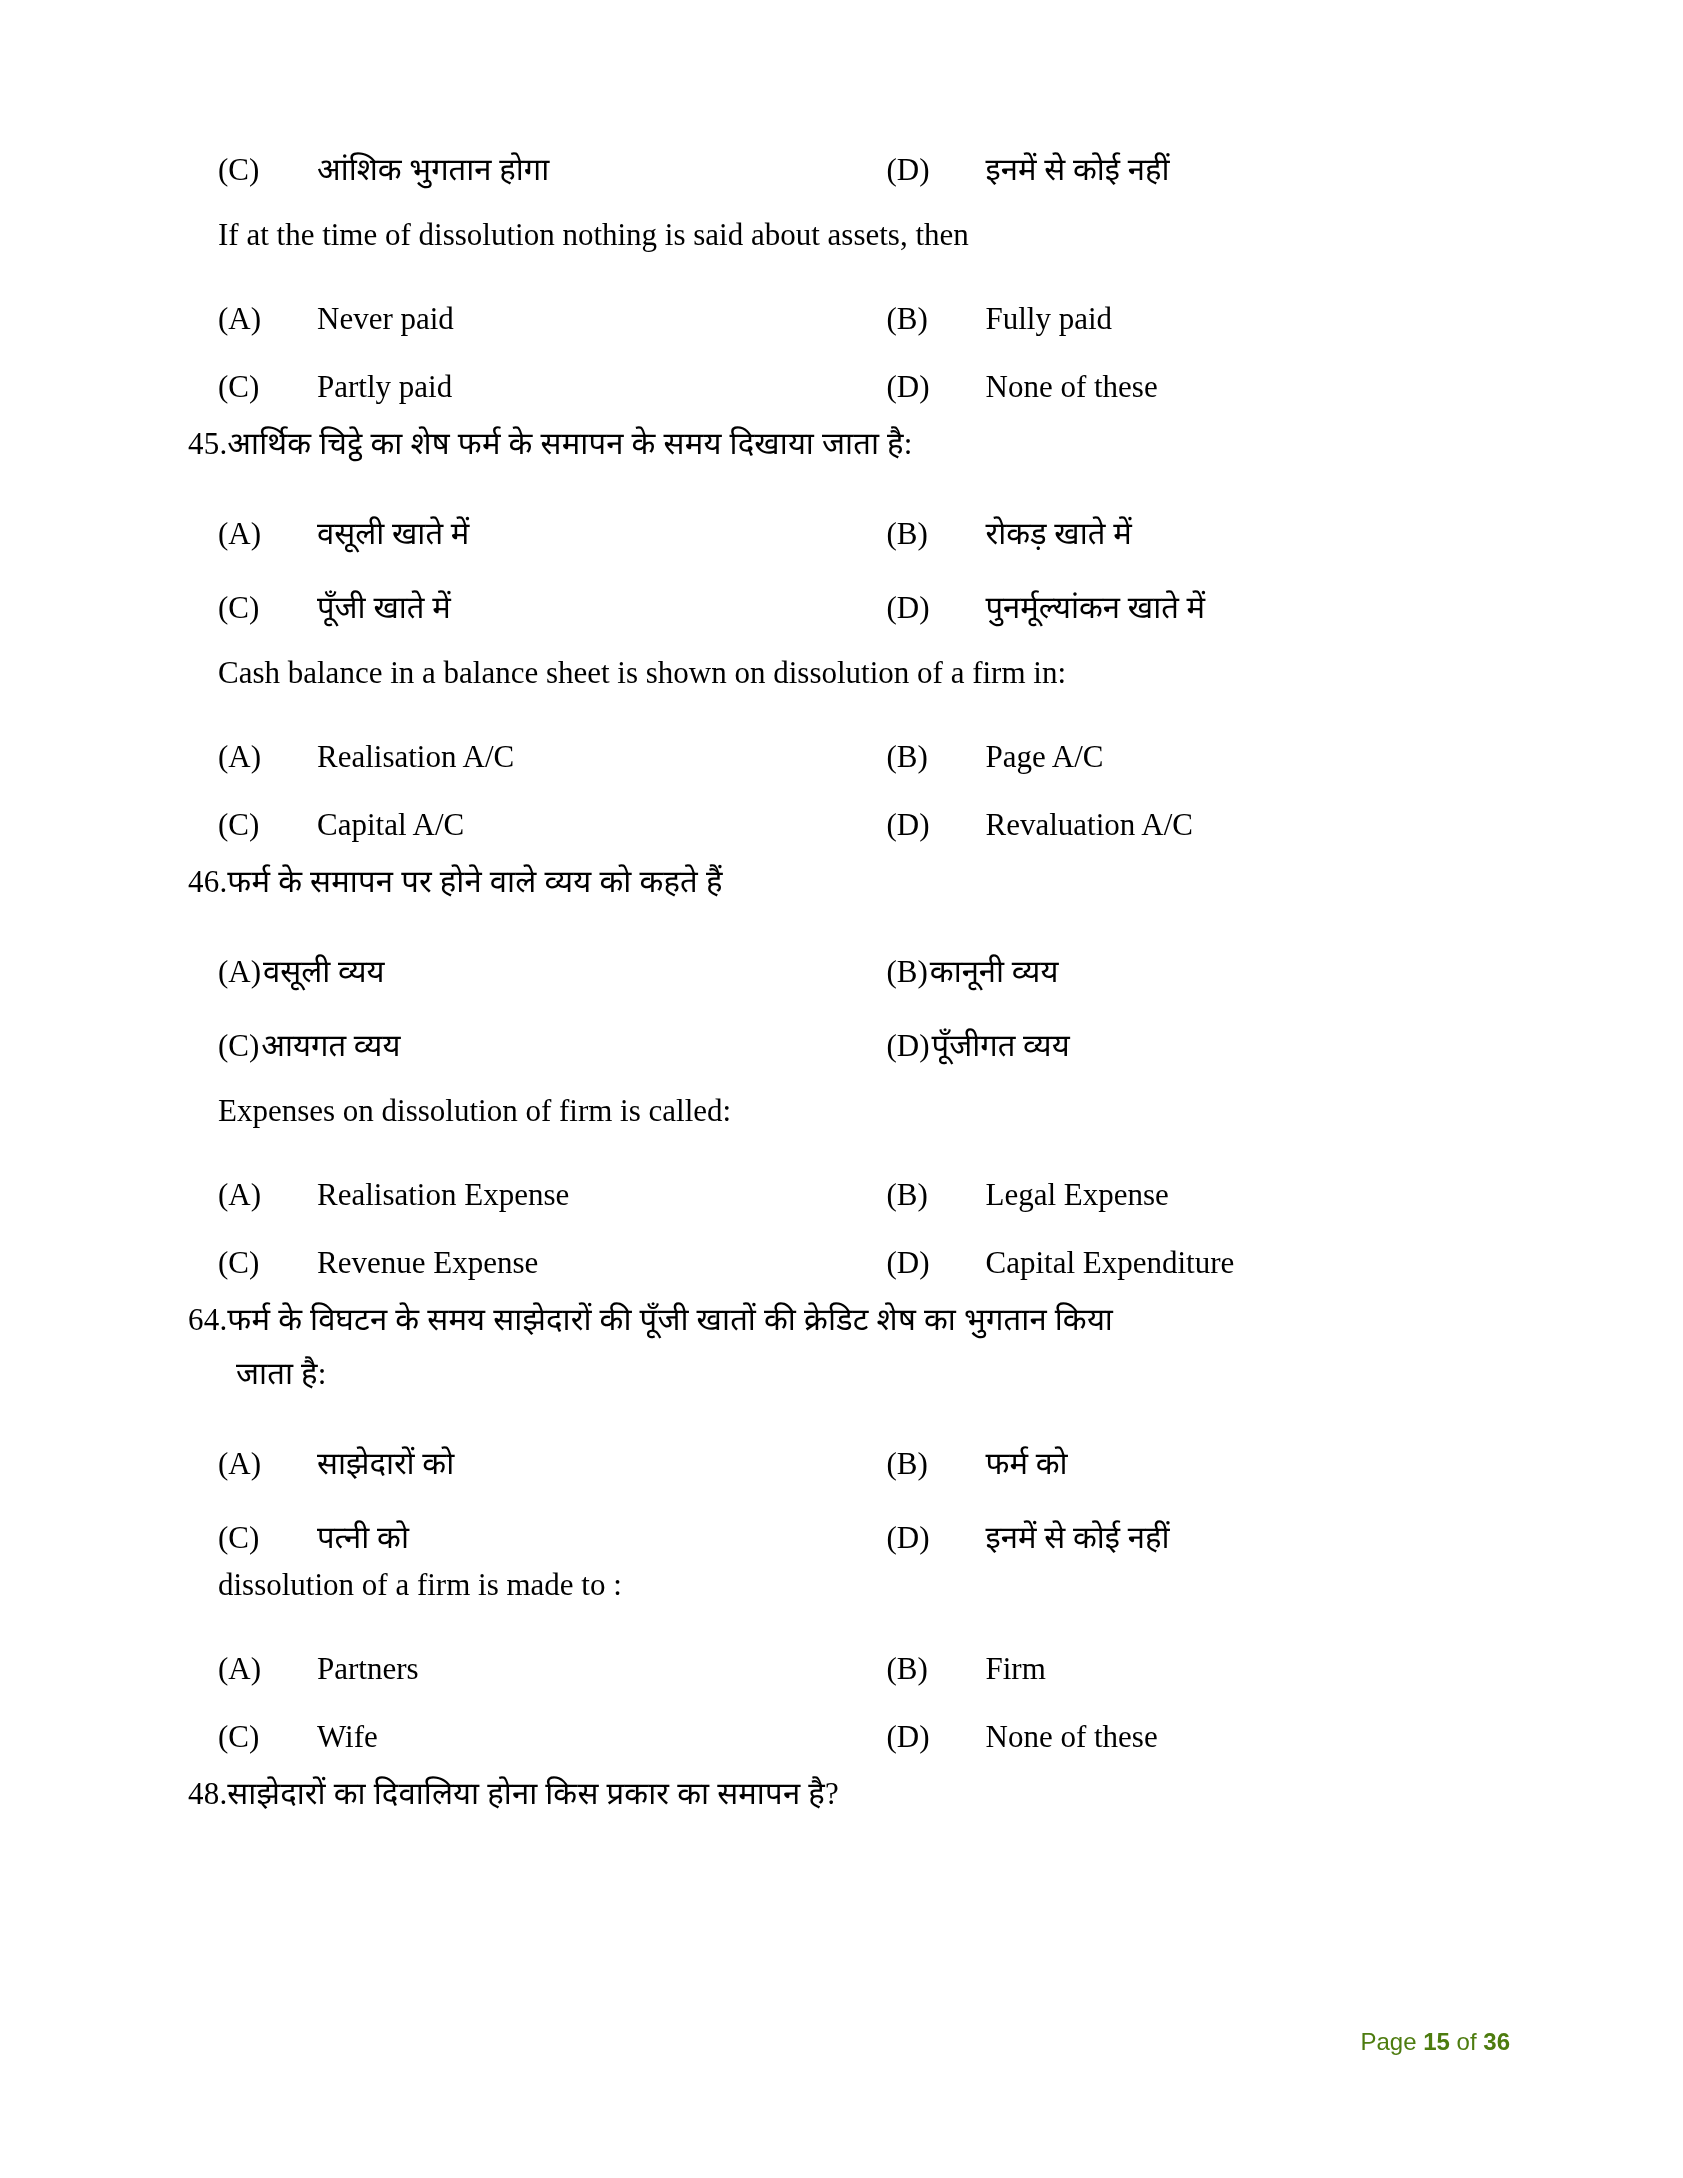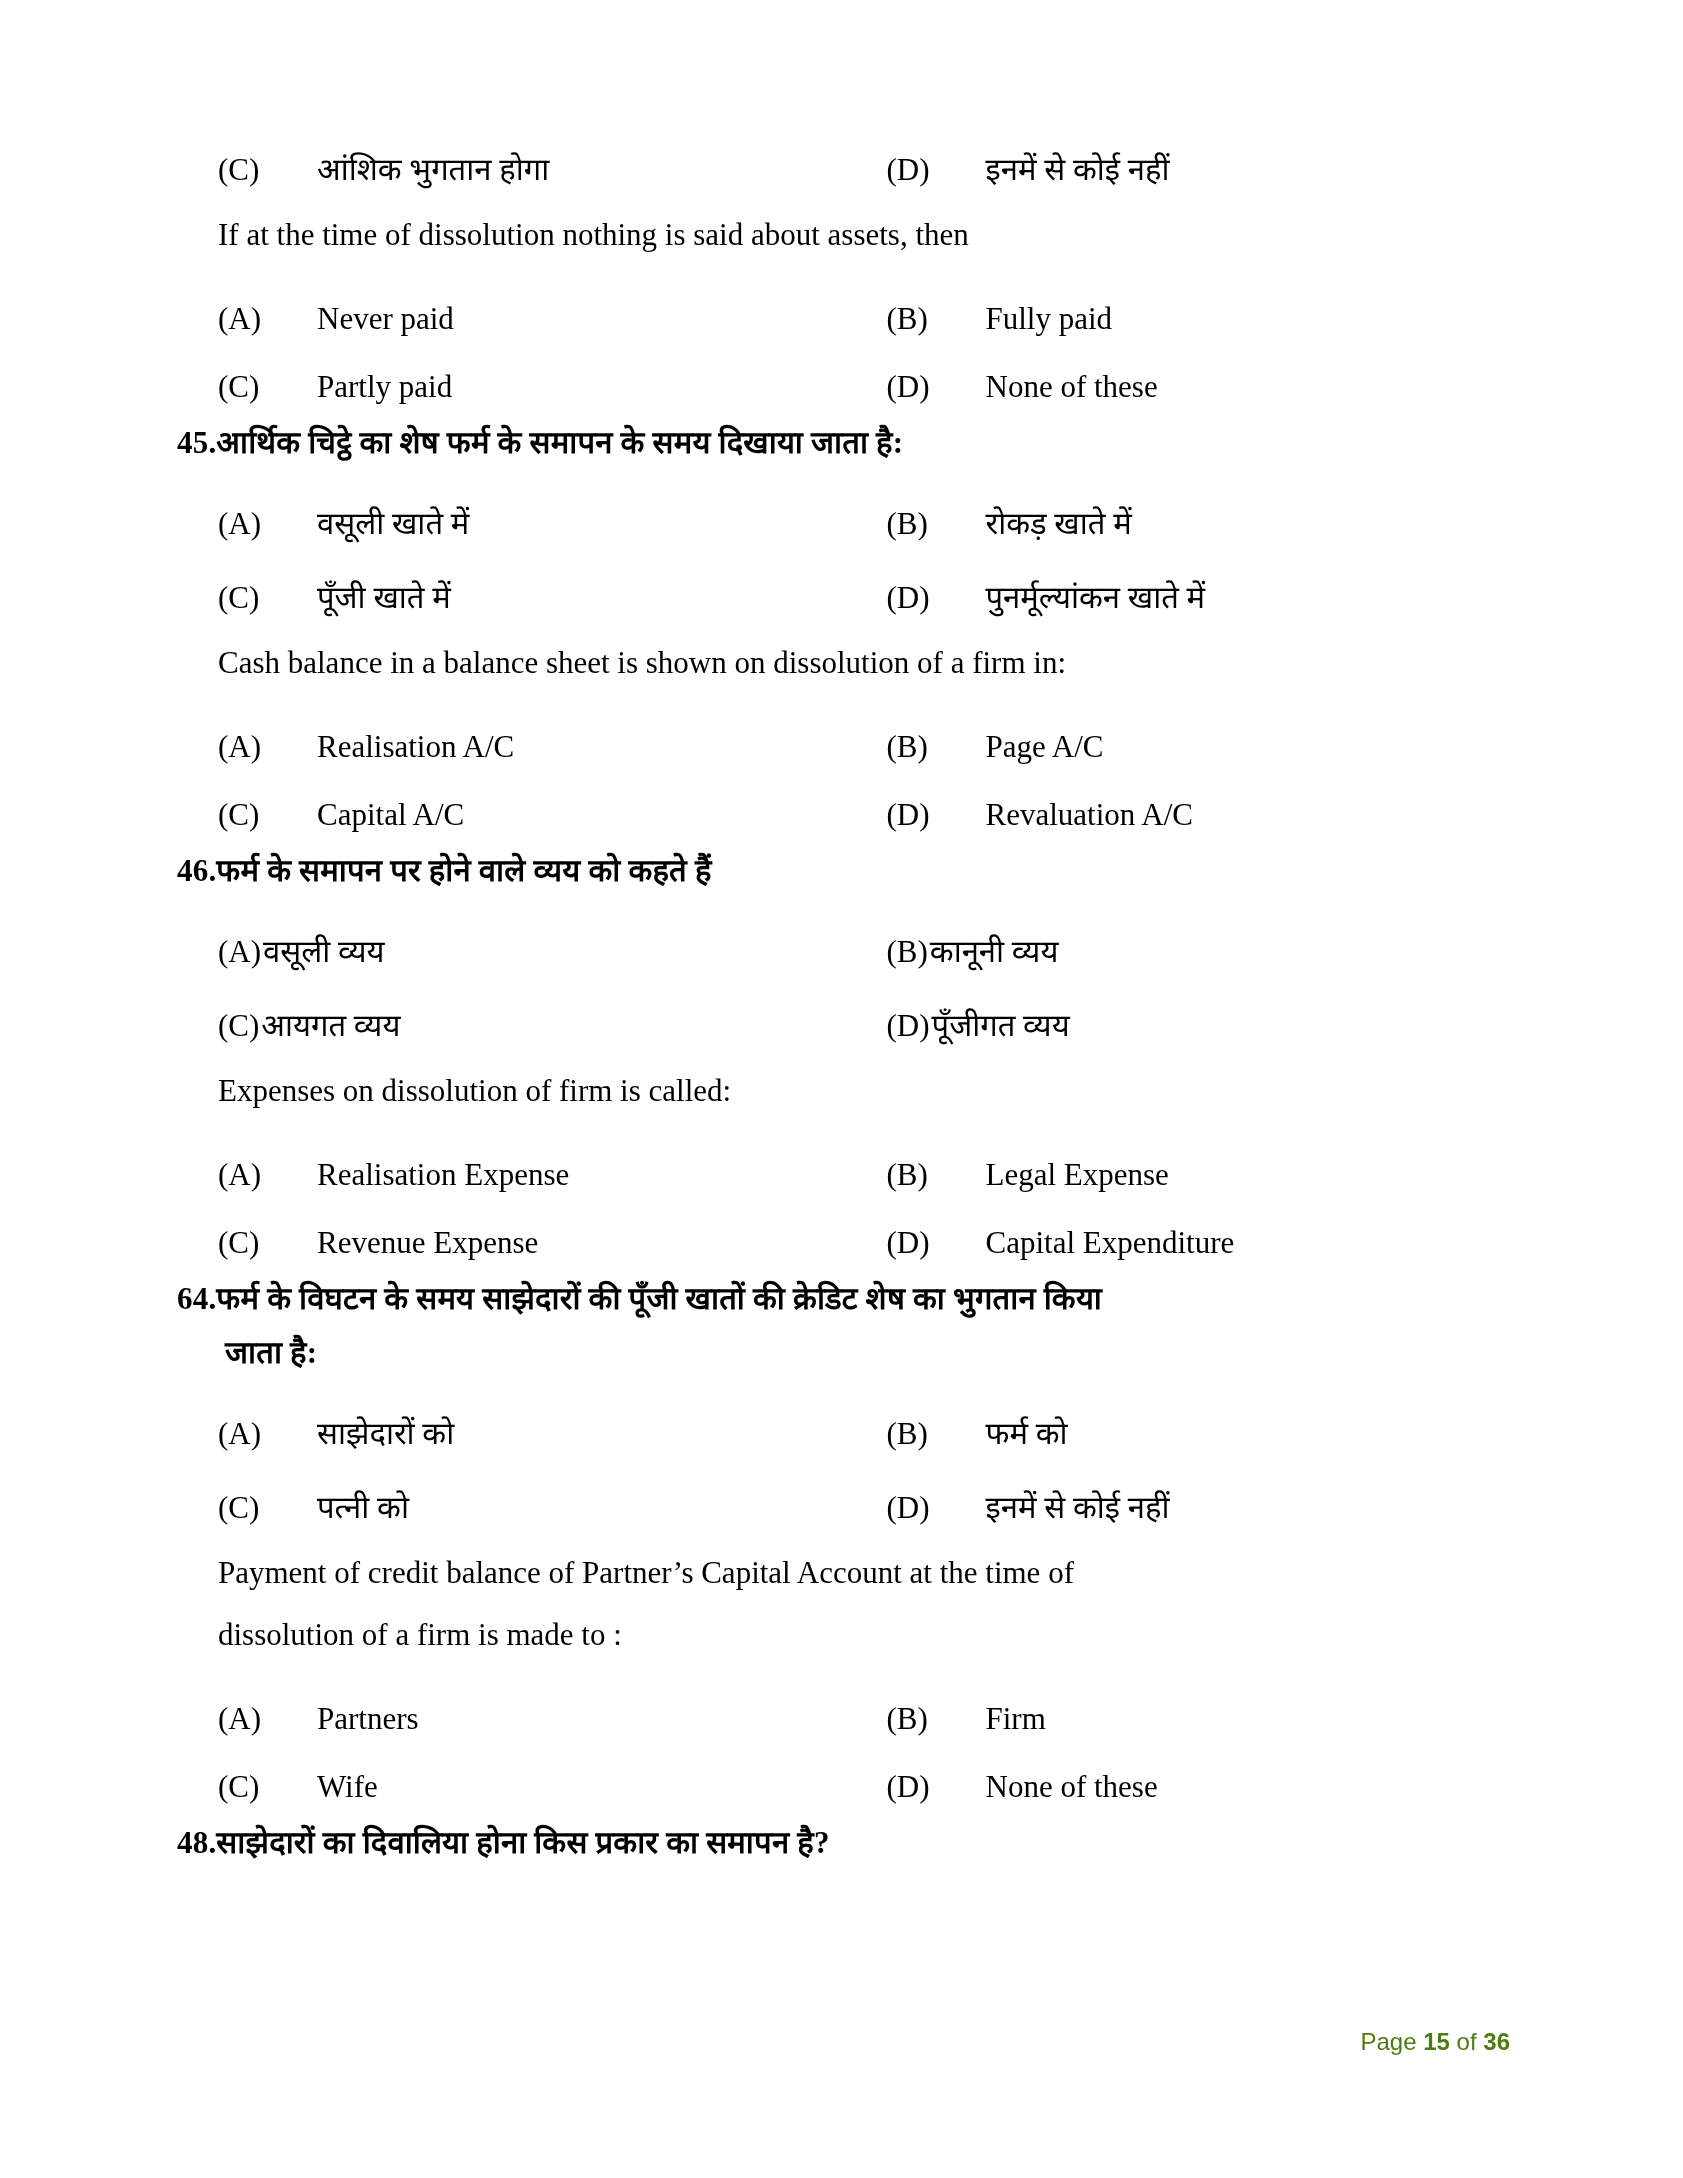--- a/index.html
+++ b/index.html
@@ -38,24 +38,23 @@
     letter-spacing: 0.2px;
   }
   .english {
     font-family: "Liberation Serif", "DejaVu Serif", serif;
     font-size: 31px;
     line-height: 1.55;
   }
 
   
   .question {
-    margin: 4px;
+    margin: 15px;
     padding: 0;
     display: block;
-    font-weight: bold;
   }
   .question-num-line {
     display: block;
     margin: 14px 0 6px 0;
   }
   .question-cont-line {
     display: block;
     margin: 0 0 6px 48px;
   }
 
@@ -292,21 +291,20 @@
             <span class="opt-label">(C)</span>
             <span class="opt-text">पत्नी को</span>
           </div>
           <div class="opt-cell wide">
             <span class="opt-label">(D)</span>
             <span class="opt-text">इनमें से कोई नहीं</span>
           </div>
         </div>
       </div>
       <div>
-        <div class="q-line english stem">Payment of credit balance of Partner’s Capital Account at the time of</div>
         <div class="q-line english stem-cont">dissolution of a firm is made to :</div>
       </div>
       <div class="options">
         <div class="opt-row">
           <div class="opt-cell wide">
             <span class="opt-label">(A)</span>
             <span class="opt-text en">Partners</span>
           </div>
           <div class="opt-cell wide">
             <span class="opt-label">(B)</span>

